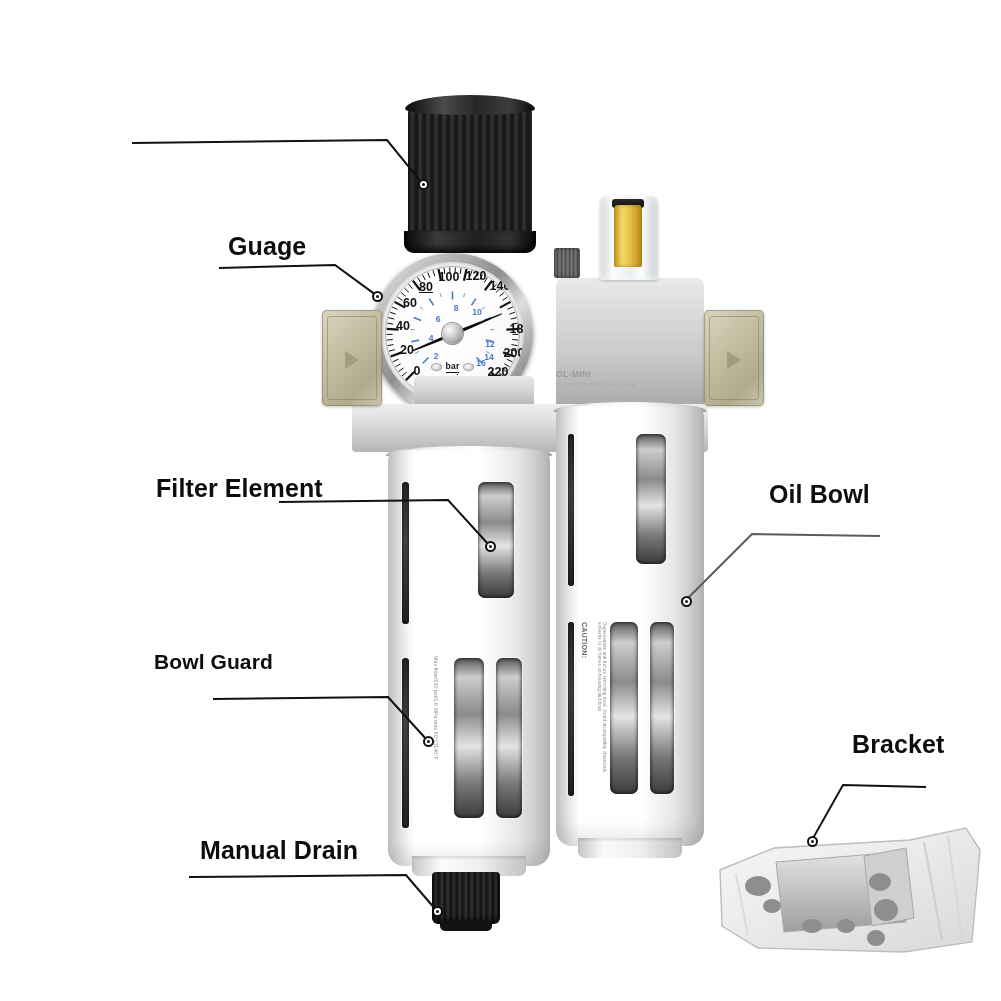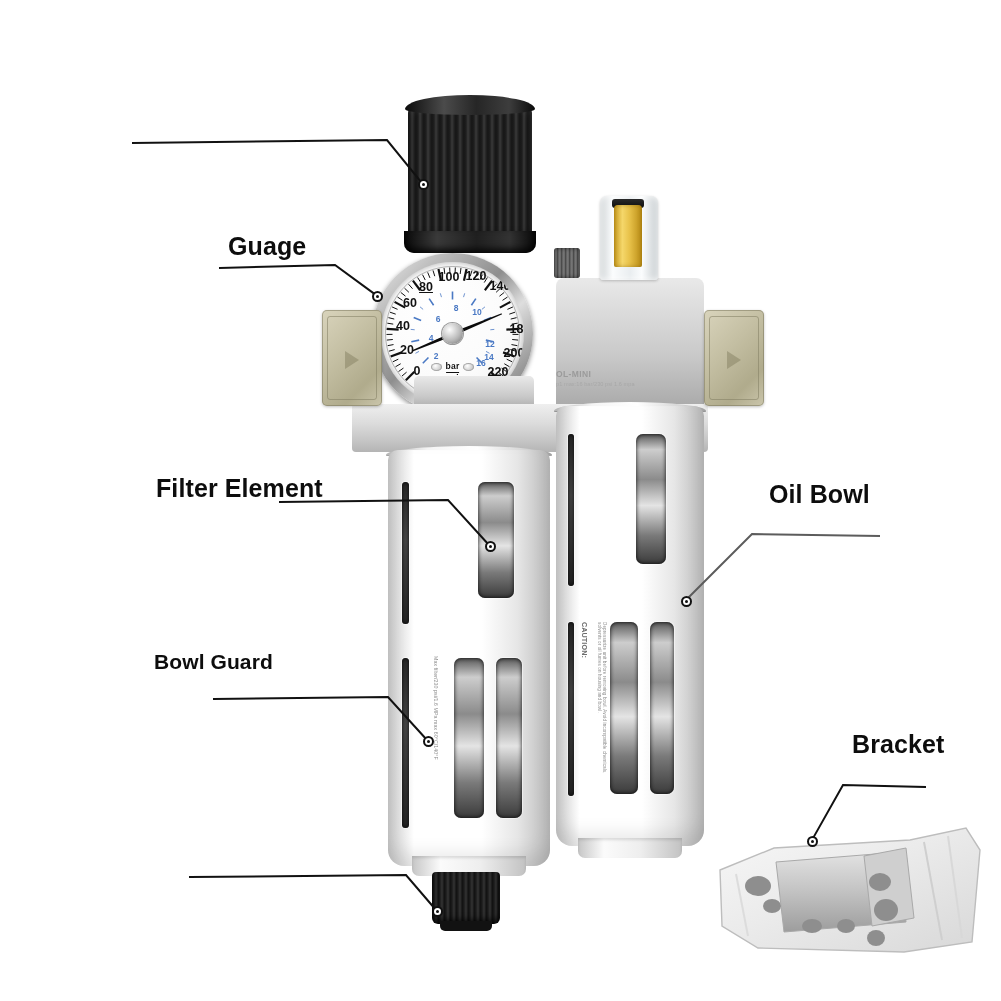--- a/index.html
+++ b/index.html
@@ -484,18 +484,19 @@
   <div class="dot" style="left:681px; top:596px;"></div>
   <div class="dot" style="left:807px; top:836px;"></div>
 
 
   <div class="callout-label" style="left:228px; top:232px; font-size:25px;">Guage</div>
 
   <div class="callout-label" style="left:156px; top:452px; font-size:25px;margin-top:22px;">Filter Element</div>
 
   <div class="callout-label" style="left:154px; top:650px; font-size:21px;">Bowl Guard</div>
 
+  <div class="callout-label" style="left:200px; top:836px; font-size:25px;">Manual Drain</div>
 
   <div class="callout-label" style="left:769px; top:480px; font-size:25px;">Oil Bowl</div>
 
   <div class="callout-label" style="left:852px; top:730px; font-size:25px;">Bracket</div>
 
 </div>
 
 </body></html>

